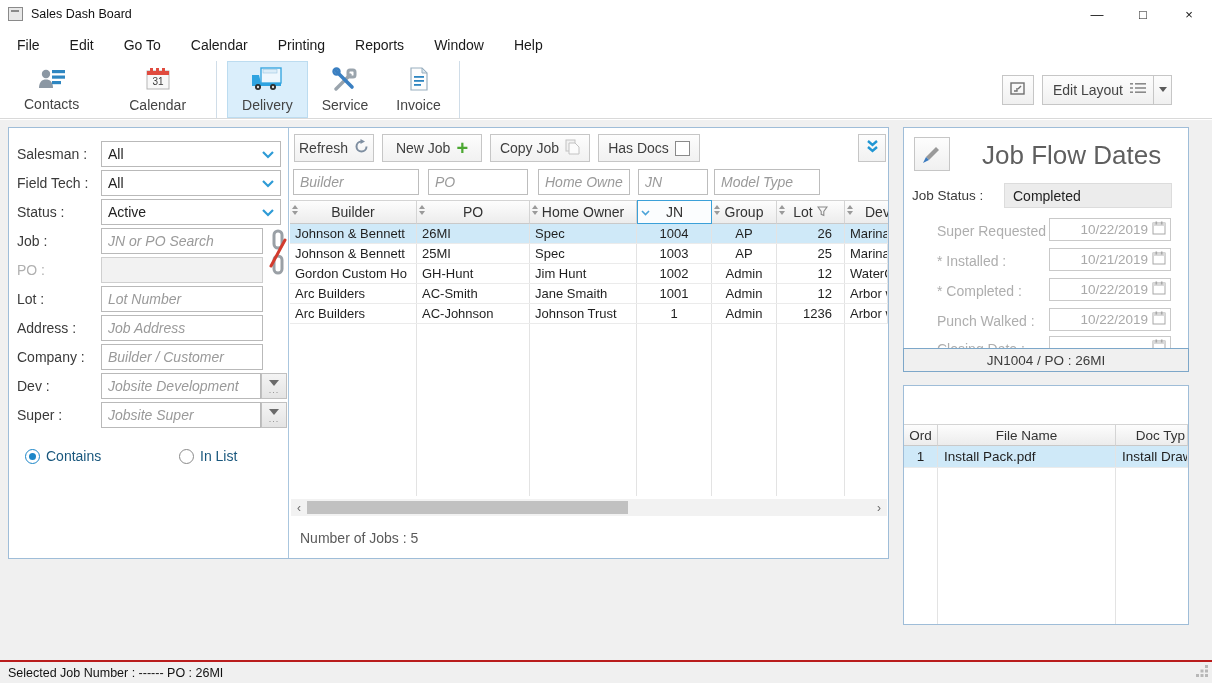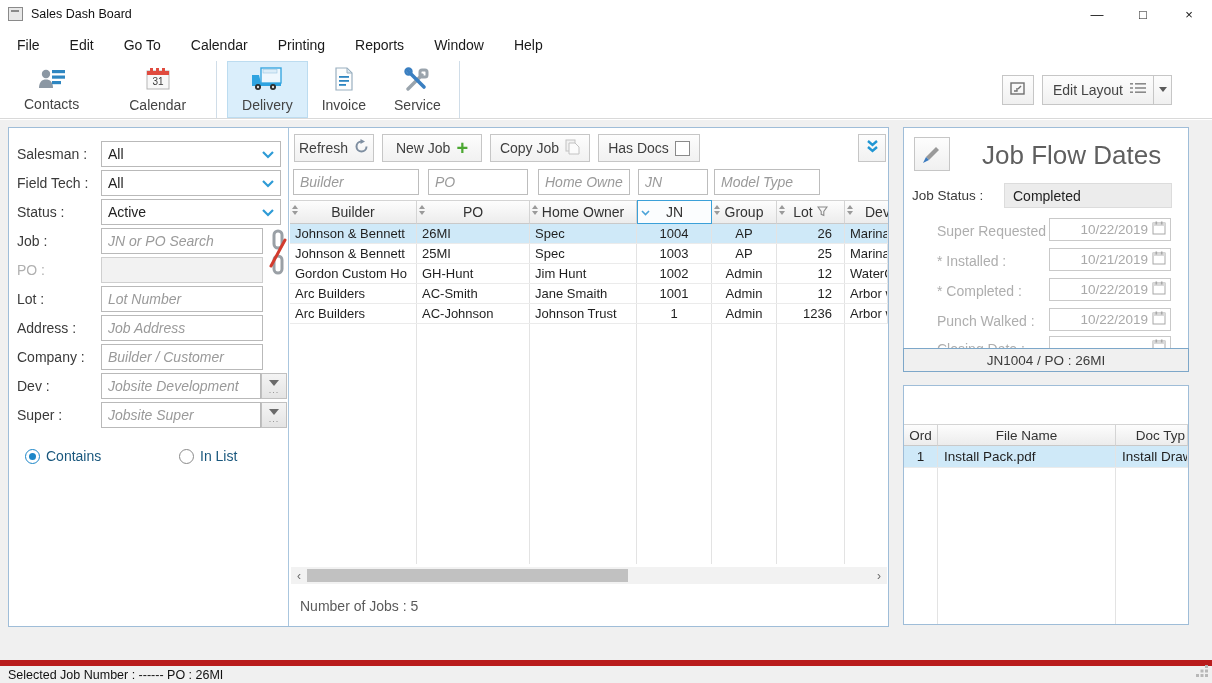--- a/index.html
+++ b/index.html
@@ -29,21 +29,21 @@
   .tb-sep { width:1px; background:#d0dde8; margin:0 4px; }
   .tb-right { margin-left:auto; display:flex; align-items:center; padding-right:40px; gap:8px; }
   .sm-btn { width:32px; height:30px; border:1px solid #c6c6c6; background:linear-gradient(#fdfdfd,#f0f0f0); display:flex; align-items:center; justify-content:center; }
   .edit-layout { height:30px; border:1px solid #c6c6c6; background:linear-gradient(#fdfdfd,#f0f0f0); display:flex; align-items:center; }
   .edit-layout .lbl { padding:0 6px 0 10px; font-size:14px; color:#444; }
   .edit-layout .caret-part { width:18px; height:100%; border-left:1px solid #c6c6c6; display:flex; align-items:center; justify-content:center; }
 
   
   .content-bg { left:0; top:120px; width:1212px; height:540px; background:#f0f0f0; }
   .panel { background:#fff; border:1px solid #9fbdd8; }
-  .main-panel { left:8px; top:127px; width:881px; height:500px; }
+  .main-panel { left:8px; top:127px; width:881px; height:432px; }
   .filter-area { position:absolute; left:0; top:0; width:280px; height:100%; border-right:1px solid #aac6de; background:#fff; }
   .grid-area { position:absolute; left:281px; top:0; right:0; bottom:0; background:#fff; overflow:hidden; }
   .f-label { position:absolute; left:8px; font-size:14px; color:#3a3a3a; }
   .f-label.dim { color:#b0b0b0; }
   .f-input, .f-combo { position:absolute; height:26px; border:1px solid #b9b9b9; background:#fff; font-family:Liberation Sans, sans-serif; font-size:14px; color:#222; padding:0 6px; }
   .f-input::placeholder { font-style:italic; color:#9a9a9a; }
   .f-input:disabled { background:#f2f2f2; border-color:#cfcfcf; }
   .f-combo { padding-right:26px; }
   .combo-btn { position:absolute; width:24px; height:24px; display:flex; align-items:center; justify-content:center; }
   .dd-btn { position:absolute; width:26px; height:26px; border:1px solid #c0c0c0; background:linear-gradient(#f4f4f4,#e4e4e4); display:flex; flex-direction:column; align-items:center; justify-content:center; line-height:6px; }
@@ -100,21 +100,21 @@
   .sd-panel { left:903px; top:385px; width:286px; height:240px; }
   .sd-title { position:absolute; left:0; top:8px; width:100%; text-align:center; font-style:italic; font-size:17px; color:#3f3f3f; }
   .sd-table { position:absolute; left:0; top:38px; right:0; bottom:0; display:flex; flex-direction:column; overflow:hidden; }
   .sd-hrow { display:flex; height:22px; flex:none; }
   .sd-h { background:linear-gradient(#fdfdfd,#ececec); border-right:1px solid #d4d4d4; border-bottom:1px solid #c9c9c9; border-top:1px solid #d4d4d4; display:flex; align-items:center; justify-content:center; font-size:13.5px; color:#333; flex:none; overflow:hidden; white-space:nowrap; }
   .sd-row { display:flex; height:22px; flex:none; border-bottom:1px solid #ebebeb; }
   .sd-row.sel { background:#cfe9f8; }
   .sd-c { border-right:1px solid #e3e3e3; padding:0 6px; display:flex; align-items:center; overflow:hidden; white-space:nowrap; flex:none; font-size:13.5px; color:#1f1f1f; }
 
   
-  .statusbar { left:0; top:660px; width:1212px; height:23px; background:#f0f0f0; border-top:6px solid #b91c1c; display:flex; align-items:center; }
+  .statusbar { left:0; top:660px; width:1212px; height:23px; background:#f0f0f0; border-top:2px solid #b91c1c; display:flex; align-items:center; }
   .status-text { margin-left:8px; font-size:12.5px; color:#111; }
   .grip { margin-left:auto; margin-right:3px; align-self:flex-end; margin-bottom:3px; }
 
   
   .sortg { display:inline-block; width:7px; }
   .sortg i { display:block; width:0; height:0; border-left:3.5px solid transparent; border-right:3.5px solid transparent; }
   .sortg i.up { border-bottom:4px solid #9a9a9a; margin-bottom:2px; }
   .sortg i.dn { border-top:4px solid #9a9a9a; }
 </style>
 </head>
@@ -178,40 +178,40 @@
         <circle cx="8" cy="20" r="3" fill="#2b2b2b"></circle>
           <circle cx="8" cy="20" r="1.2" fill="#dcdcdc"></circle>
         <circle cx="23" cy="20" r="3" fill="#2b2b2b"></circle>
           <circle cx="23" cy="20" r="1.2" fill="#dcdcdc"></circle>
       </svg>
     </span>
     <span>Delivery</span>
   </div>
   <div class="tb-btn">
     <span>
+      <svg width="26" height="24" viewBox="0 0 26 24">
+        <path d="M4,22 L18,8" stroke="#9aa4ad" stroke-width="3.4" stroke-linecap="round"></path>
+        <rect x="16" y="3" width="7" height="7" rx="2" fill="none" stroke="#9aa4ad" stroke-width="3"></rect>
+        <path d="M4,4 L20,20" stroke="#3a7fc1" stroke-width="3.6" stroke-linecap="round"></path>
+        <circle cx="4.5" cy="4.5" r="3" fill="none" stroke="#3a7fc1" stroke-width="2.4"></circle>
+      </svg>
+    </span>
+    <span>Service</span>
+  </div>
+  <div class="tb-btn">
+    <span>
       <svg width="20" height="24" viewBox="0 0 20 24">
         <path d="M2,1 L13,1 L18,6 L18,23 L2,23 Z" fill="#fdfdfd" stroke="#9ab0c0" stroke-width="1.2"></path>
         <path d="M13,1 L13,6 L18,6 Z" fill="#dde8f0" stroke="#9ab0c0" stroke-width="1"></path>
         <rect x="5" y="9" width="10" height="1.8" fill="#2e86c1"></rect>
         <rect x="5" y="13" width="10" height="1.8" fill="#2e86c1"></rect>
         <rect x="5" y="17" width="7" height="1.8" fill="#2e86c1"></rect>
       </svg>
     </span>
     <span>Invoice</span>
-  </div>
-  <div class="tb-btn">
-    <span>
-      <svg width="26" height="24" viewBox="0 0 26 24">
-        <path d="M4,22 L18,8" stroke="#9aa4ad" stroke-width="3.4" stroke-linecap="round"></path>
-        <rect x="16" y="3" width="7" height="7" rx="2" fill="none" stroke="#9aa4ad" stroke-width="3"></rect>
-        <path d="M4,4 L20,20" stroke="#3a7fc1" stroke-width="3.6" stroke-linecap="round"></path>
-        <circle cx="4.5" cy="4.5" r="3" fill="none" stroke="#3a7fc1" stroke-width="2.4"></circle>
-      </svg>
-    </span>
-    <span>Service</span>
   </div>
   <div class="tb-sep"></div>
   <div class="tb-right">
     <div class="sm-btn">
       <span>
         <svg width="15" height="13" viewBox="0 0 15 13">
           <rect x="1" y="1" width="13" height="11" fill="none" stroke="#707070" stroke-width="1.4"></rect>
           <path d="M4,9 L7,9 L7,6" fill="none" stroke="#707070" stroke-width="1.4"></path>
           <path d="M11,4 L8,7" stroke="#707070" stroke-width="1.4"></path>
         </svg>

